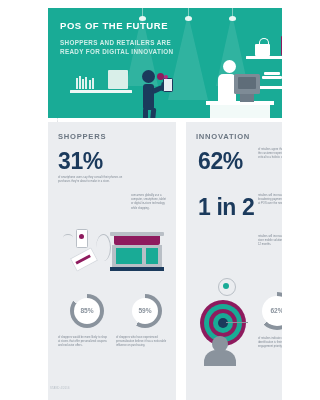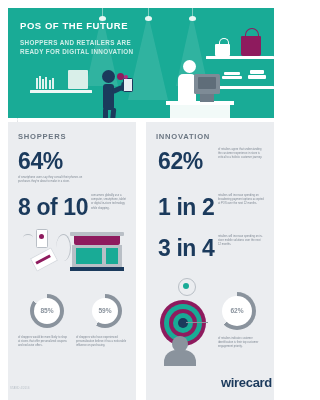--- a/index.html
+++ b/index.html
@@ -3,21 +3,21 @@
 <meta charset="utf-8">
 <style>
   html,body{margin:0;padding:0;}
   body{
     width:282px;height:400px;
     background:#ffffff;
     font-family:"Liberation Sans", sans-serif;
     overflow:hidden;
     position:relative;
   }
-  .page{position:absolute;inset:0;background:#fff;}
+  .page{position:absolute;inset:0;background:#fff;margin-left:40px;}
 
   
   .vcredit{
     position:absolute;left:-58px;top:180px;width:150px;
     transform:rotate(-90deg);transform-origin:center center;
     font-size:2px;line-height:1.5;color:#9aa3ad;letter-spacing:.1px;
     white-space:nowrap;
   }
 
   
@@ -189,24 +189,23 @@
     <div class="pos-screen" style="left:190px;top:69px;width:18px;height:12px;"></div>
     <div class="pos-base" style="left:192px;top:86px;width:14px;height:8px;"></div>
 
     <div class="hdr-title">POS OF THE FUTURE</div>
     <div class="hdr-sub">SHOPPERS AND RETAILERS ARE READY FOR DIGITAL INNOVATION</div>
   </div>
 
   <div class="panel panel-left">
     <div class="sec-title">SHOPPERS</div>
 
-    <div class="bignum s1" style="left:10px;top:26px;">64%</div>
+    <div class="bignum s1" style="left:10px;top:26px;">31%</div>
     <div class="cap" style="left:10px;top:54px;width:66px;">of smartphone users say they consult their phones on purchases they're about to make in a store.</div>
 
-    <div class="bignum s1" style="left:10px;top:72px;">8 of 10</div>
     <div class="cap" style="left:83px;top:72px;width:38px;">consumers globally use a computer, smartphone, tablet or digital in-store technology while shopping.</div>
 
     <div class="mini-phone" style="left:28px;top:107px;width:10px;height:17px;"></div>
     <div class="mini-dot" style="left:30.5px;top:112px;"></div>
     <div class="arrow-cur" style="left:15px;top:112px;width:10px;height:6px;"></div>
 
     <div class="card-tkt" style="left:24px;top:130px;width:22px;height:13px;"></div>
     <div class="card-stripe" style="left:27px;top:136px;width:16px;height:2.5px;"></div>
 
     <div class="arrow-cur" style="left:48px;top:112px;width:14px;height:26px;border-right:1px solid #b9bfc6;"></div>
@@ -231,21 +230,20 @@
 
   <div class="panel panel-right">
     <div class="sec-title">INNOVATION</div>
 
     <div class="bignum s1" style="left:12px;top:26px;">62%</div>
     <div class="cap" style="left:72px;top:26px;width:46px;">of retailers agree that understanding the customer experience in store is critical to a holistic customer journey.</div>
 
     <div class="bignum s2" style="left:12px;top:72px;">1 in 2</div>
     <div class="cap" style="left:72px;top:72px;width:46px;">retailers will increase spending on broadening payment options accepted at POS over the next 12 months.</div>
 
-    <div class="bignum s2" style="left:12px;top:113px;">3 in 4</div>
     <div class="cap" style="left:72px;top:113px;width:46px;">retailers will increase spending on in-store mobile solutions over the next 12 months.</div>
 
     <div class="eye-ic" style="left:32px;top:156px;width:16px;height:16px;"></div>
     <div class="donut" style="left:37px;top:161px;width:6px;height:6px;background:#19ab96;"></div>
 
     <div class="ring" style="left:14px;top:178px;width:46px;height:46px;background:#8e1b5e;"></div>
     <div class="ring" style="left:18px;top:182px;width:38px;height:38px;background:#19ab96;"></div>
     <div class="ring" style="left:23px;top:187px;width:28px;height:28px;background:#8e1b5e;"></div>
     <div class="ring" style="left:27px;top:191px;width:20px;height:20px;background:#19ab96;"></div>
     <div class="ring" style="left:32px;top:196px;width:10px;height:10px;background:#1b3a5c;"></div>
@@ -253,16 +251,15 @@
 
     <div class="person-ic" style="left:26px;top:214px;width:16px;height:16px;border-radius:50%;"></div>
     <div class="person-ic" style="left:18px;top:228px;width:32px;height:16px;border-radius:12px 12px 0 0;"></div>
 
     <div class="donut" style="left:72px;top:170px;width:38px;height:38px;background:conic-gradient(#8a939d 0deg 223deg,#ebedf0 223deg 360deg);"></div>
     <div class="donut" style="left:76px;top:174px;width:30px;height:30px;background:#ffffff;"></div>
     <div class="donut-lbl" style="left:72px;top:185px;width:38px;">62%</div>
     <div class="cap" style="left:72px;top:215px;width:46px;">of retailers indicate customer identification is their top customer engagement priority.</div>
   </div>
 
-  <div class="logo">wirecard</div>
   <div class="foot-code">STAND 4/2016</div>
 
 </div>
 
 </body></html>

